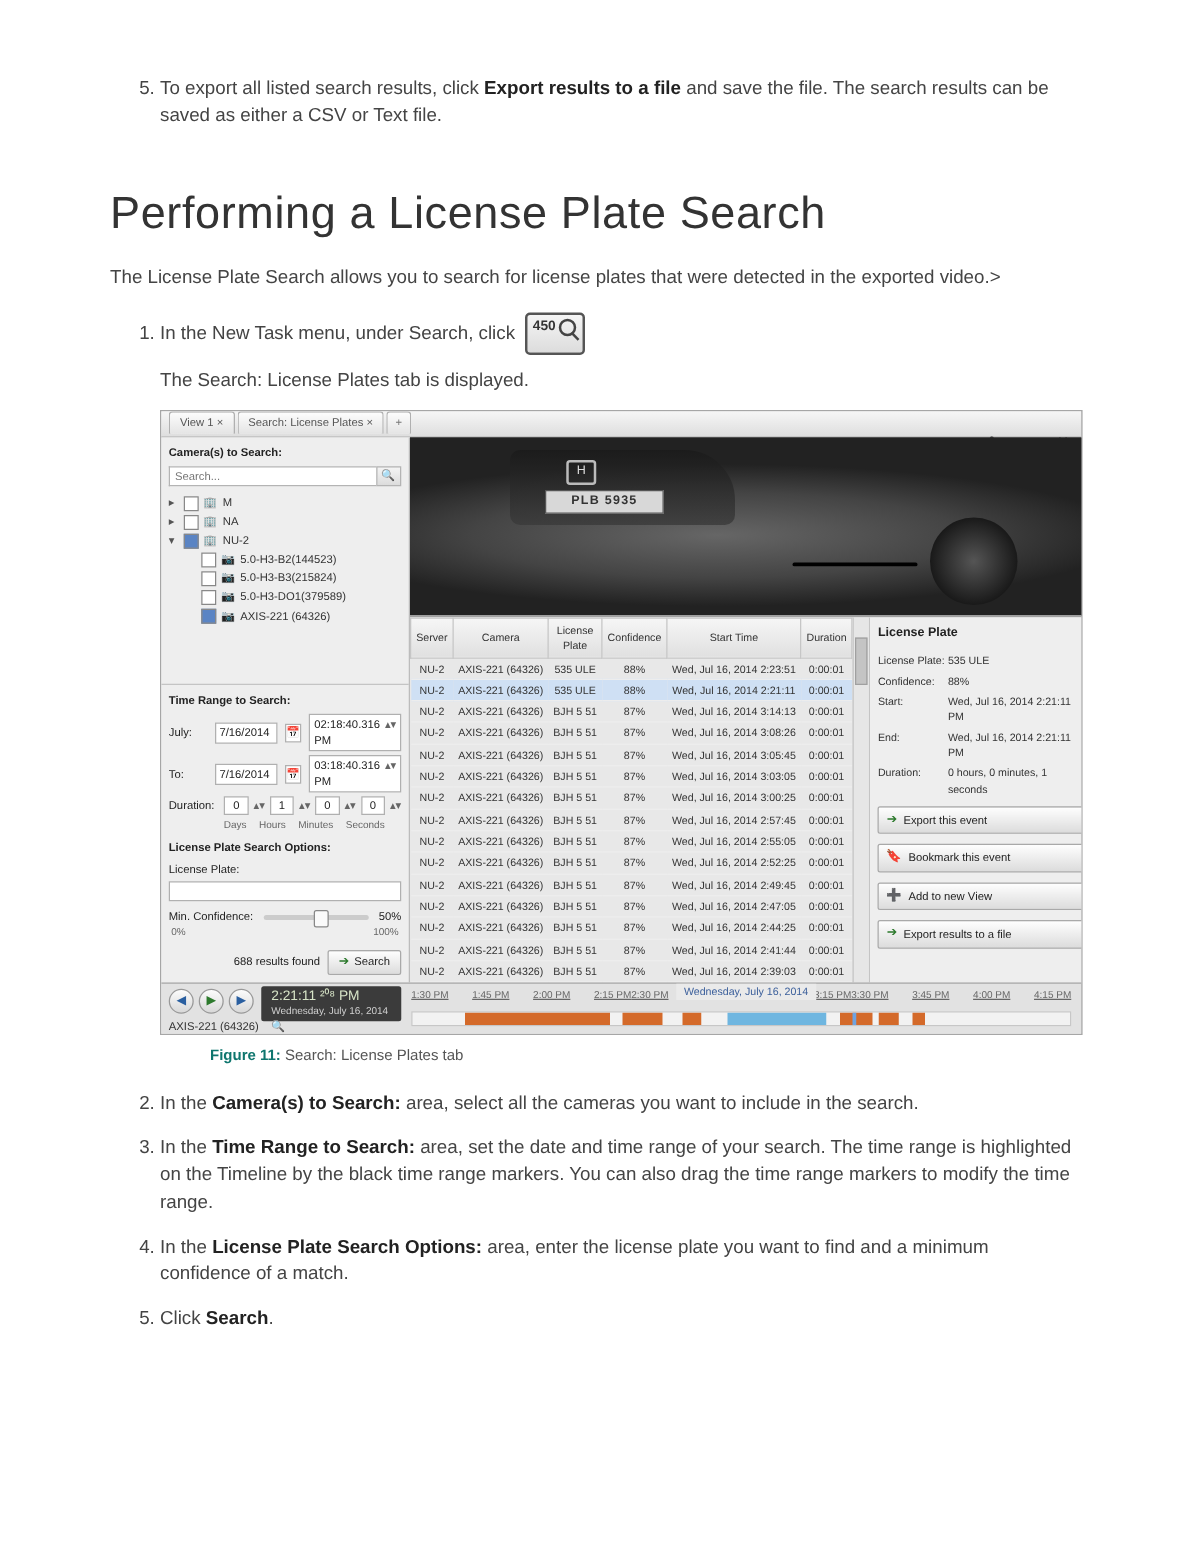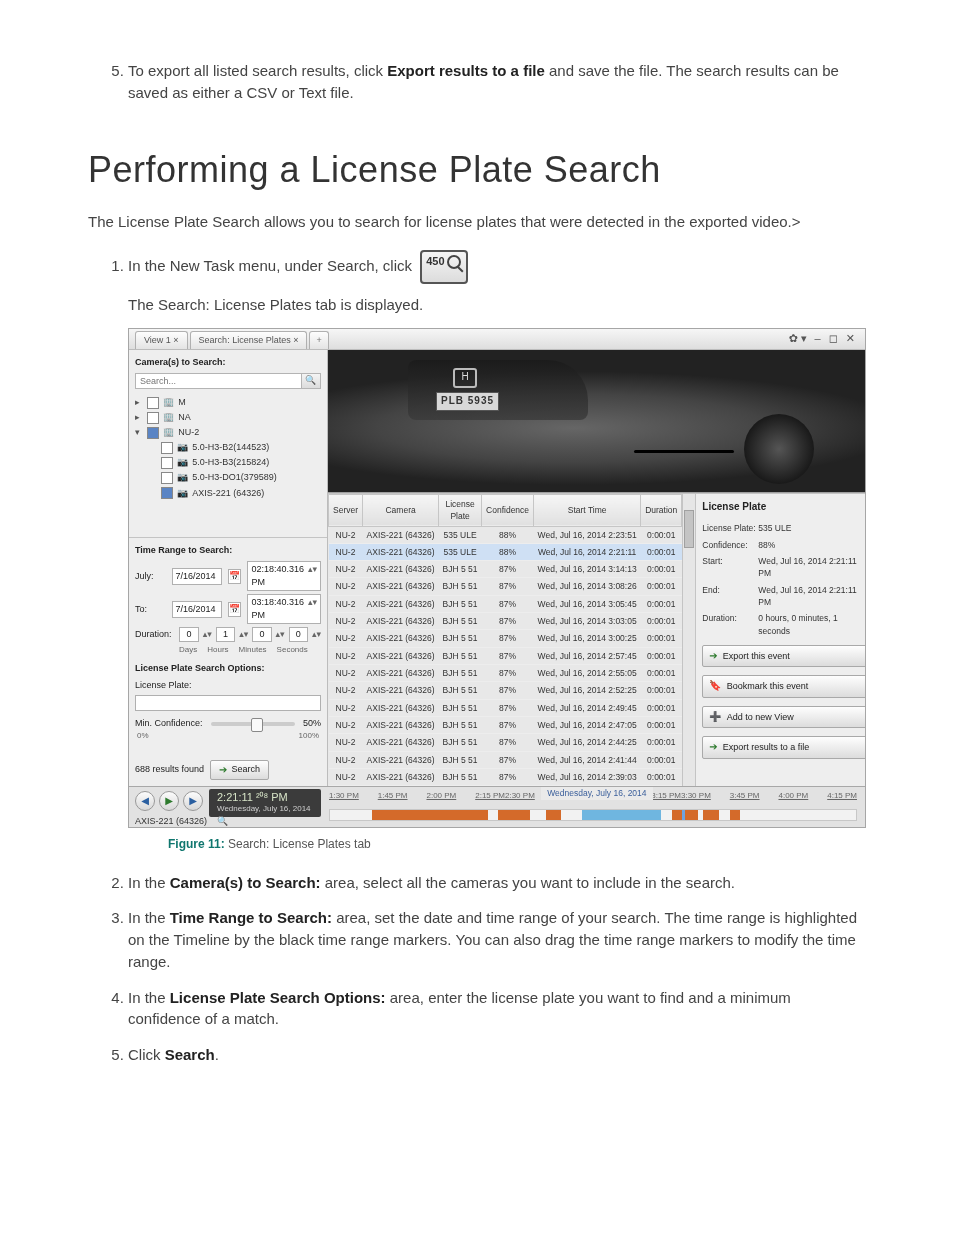--- a/index.html
+++ b/index.html
@@ -75,21 +75,21 @@
     color:#222;
     position:relative;
     height:498px;
     overflow:hidden;
   }
   .ss-header{
     background:linear-gradient(#f6f6f6,#dedede);
     border-bottom:1px solid #bcbcbc;
     height:20px;
     display:flex;
-    align-items:center;
+    flex-direction:column;
   }
   .ss-tabs{ display:flex; height:100%; align-items:flex-end; gap:2px; padding-left:6px;}
   .ss-tab{
     background:linear-gradient(#fdfdfd,#e4e4e4);
     border:1px solid #b0b0b0;
     border-bottom:none;
     border-radius:3px 3px 0 0;
     padding:2px 8px;
     font-size:9px;
     color:#555;
@@ -144,21 +144,21 @@
   .cal{ width:16px; text-align:center; color:#555; border:1px solid #b0b0b0; background:#fff;}
   .dur-row{ display:flex; align-items:center; gap:4px; margin:2px 0;}
   .dur-box{ border:1px solid #b0b0b0; background:#fff; width:18px; text-align:center; }
   .dur-labels{ display:flex; gap:10px; font-size:8px; color:#666; padding-left:44px; }
   .lp-options{ margin-top:6px;}
   .lp-input{ border:1px solid #b0b0b0; background:#fff; height:14px; margin-top:3px;}
   .conf-row{ display:flex; align-items:center; gap:8px; margin-top:6px;}
   .conf-track{ flex:1; height:4px; background:#ccc; position:relative; border-radius:2px;}
   .conf-thumb{ position:absolute; left:48%; top:-4px; width:10px; height:12px; background:#fafafa; border:1px solid #888; border-radius:2px;}
   .conf-scale{ display:flex; justify-content:space-between; font-size:8px; color:#666; padding:0 2px;}
-  .results-row{ display:flex; align-items:center; gap:6px; margin-top:18px;}
+  .results-row{ display:flex; align-items:center; justify-content:flex-end; gap:6px; margin-top:8px;}
   .btn{
     background:linear-gradient(#fefefe,#dcdcdc);
     border:1px solid #a9a9a9;
     padding:2px 8px;
     border-radius:2px;
     display:inline-flex; align-items:center; gap:4px;
   }
   .btn .arrow-right{ color:#2d7a2d; font-size:10px; }
 
   .ss-right{ flex:1; display:flex; flex-direction:column; }
@@ -172,21 +172,21 @@
     position:absolute; left:0; right:0; top:0; bottom:0;
     background:
       radial-gradient(ellipse 60% 40% at 45% 55%, #666 0%, #444 60%, #222 100%);
   }
   .car-window{ position:absolute; left:80px; top:10px; width:180px; height:60px;
     background:linear-gradient(#1a1a1a,#3a3a3a); border-radius:8px 40px 8px 8px; opacity:.8;}
   .badge-h{ position:absolute; left:125px; top:18px; width:20px; height:16px;
     border:2px solid #bbb; border-radius:3px; color:#ddd; text-align:center; font-size:10px; line-height:14px;}
   .plate{ position:absolute; left:108px; top:42px;
     background:#d8d8d8; color:#333; border:1px solid #555;
-    font-weight:700; font-size:10px; padding:1px 4px; letter-spacing:1px;}
+    font-weight:700; font-size:10px; padding:1px 20px; letter-spacing:1px;}
   .wheel{ position:absolute; right:60px; bottom:8px; width:70px; height:70px;
     background:radial-gradient(circle,#555 0%,#222 60%,#000 100%); border-radius:50%;}
   .shadow-line{position:absolute; right:140px; top:100px; width:100px; height:3px; background:#000; border-radius:2px;}
 
   .results-area{ flex:1; display:flex; border-top:1px solid #c4c4c4;}
   .result-table{ flex:1; overflow:hidden; }
   table.rt{ border-collapse:collapse; width:100%; font-size:8.5px; }
   table.rt th{
     background:linear-gradient(#f6f6f6,#e0e0e0);
     border:1px solid #c6c6c6;

